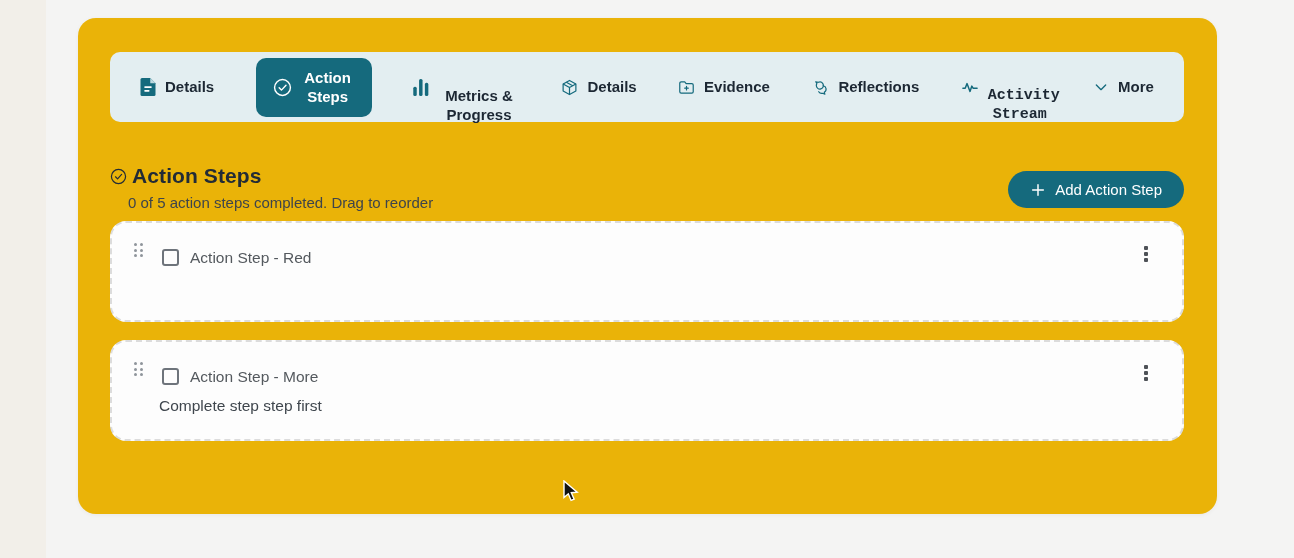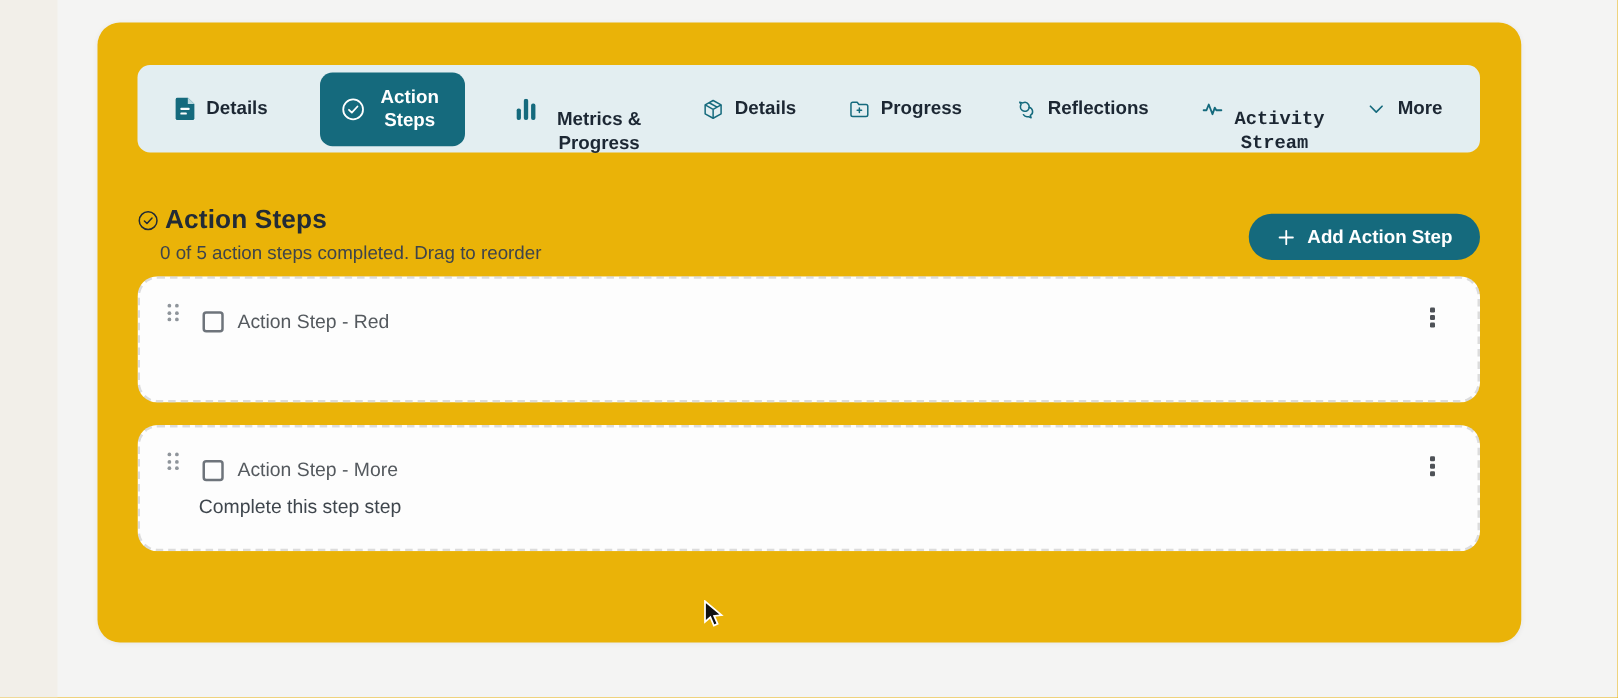--- a/index.html
+++ b/index.html
@@ -47,21 +47,21 @@
     display: flex; justify-content: space-between; align-items: flex-start;
   }
   .heading-line { display: flex; align-items: center; gap: 5px; }
   .page-title { font-size: 21px; font-weight: 800; color: #222b36; letter-spacing: 0.1px; }
   .subtitle { margin: 6px 0 0 18px; font-size: 15px; color: #3e444b; }
   .add-btn {
     margin-top: 7px;
     display: flex; align-items: center; gap: 9px;
     background: #156a7d; color: #ffffff;
     border: none; border-radius: 19px; height: 37px; padding: 0 22px;
-    font-family: inherit; font-size: 15px; font-weight: 700; cursor: pointer;
+    font-family: inherit; font-size: 15px; font-weight: 400; cursor: pointer;
   }
   
   .card {
     position: absolute; left: 32px; right: 33px; height: 101px;
     border: 2px dashed #dcdcdc; border-radius: 16px; background: #fdfdfd;
   }
   .card--1 { top: 203px; }
   .card--2 { top: 322px; }
   .drag-handle {
     position: absolute; left: 22px; top: 20px; width: 12px; height: 17px;
@@ -133,21 +133,21 @@
         <path d="M3 7l9 5 9-5M12 12v10M7.5 4.5l9 5"></path>
       </svg>
       <span class="tab-label">Details</span>
     </div>
 
     <div class="tab">
       <svg width="17" height="17" viewBox="0 0 24 24" fill="none" stroke="#156a7d" stroke-width="1.7" stroke-linejoin="round">
         <path d="M2.5 6a2 2 0 0 1 2-2h5l2 2.5h8a2 2 0 0 1 2 2V18a2 2 0 0 1-2 2h-15a2 2 0 0 1-2-2z"></path>
         <path d="M12 10.5v5M9.5 13h5" stroke-linecap="round"></path>
       </svg>
-      <span class="tab-label">Progress</span>
+      <span class="tab-label">Evidence</span>
     </div>
 
     <div class="tab">
       <svg width="18" height="17" viewBox="0 0 24 24" fill="none" stroke="#156a7d" stroke-width="1.7" stroke-linejoin="round" stroke-linecap="round">
         <path d="M14.5 4.5a5 5 0 1 1-9.2 2.7c0-1 .3-2 .8-2.7l-1.6-2.6 3.5.8a5 5 0 0 1 6.5 1.8z" transform="translate(1.5,2)"></path>
         <path d="M16.5 9.5a5 5 0 0 1 1.5 9.3l.9 2.7-3.2-1.3a5 5 0 0 1-5.5-2.2"></path>
       </svg>
       <span class="tab-label">Reflections</span>
     </div>
 
@@ -213,21 +213,21 @@
         <span></span>
         <span></span>
         <span></span>
         <span></span>
         <span></span>
     </div>
     <div class="step-row">
       <div class="checkbox"></div>
       <span class="step-title">Action Step - More</span>
     </div>
-    <div class="step-desc">Complete this step step</div>
+    <div class="step-desc">Complete step step first</div>
     <div class="kebab">
       <span></span>
         <span></span>
         <span></span>
     </div>
   </div>
 
 </div>
 
 <svg class="cursor" width="20" height="24" viewBox="0 0 20 24">

